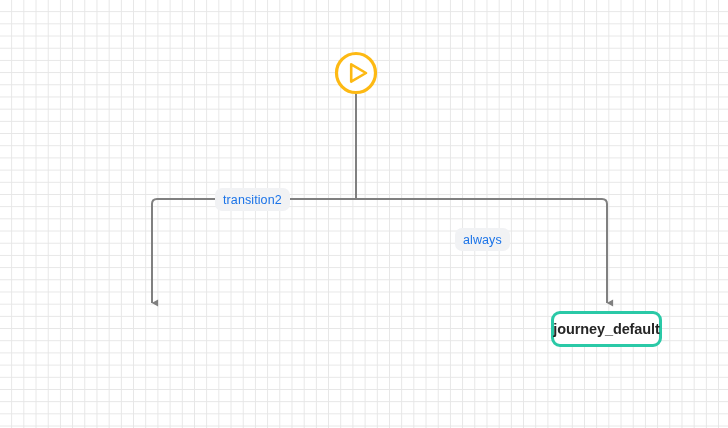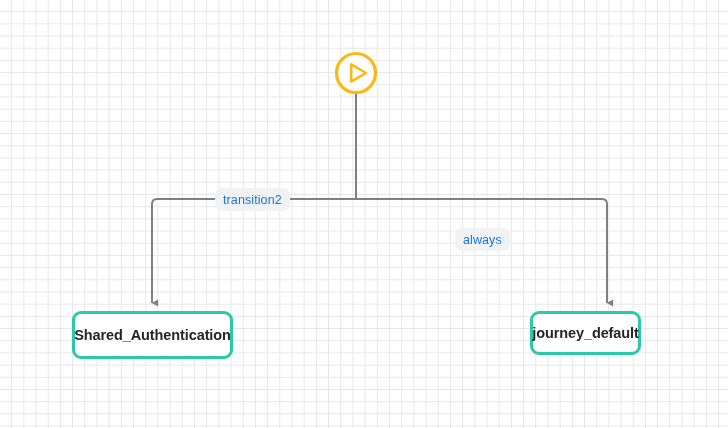--- a/index.html
+++ b/index.html
@@ -48,24 +48,24 @@
     letter-spacing: -0.1px;
     white-space: nowrap;
   }
   #node-shared-authentication {
     left: 72px;
     top: 311px;
     width: 161px;
     height: 48px;
   }
   #node-journey-default {
-    left: 530px;
+    left: 551px;
     top: 311px;
     width: 111px;
-    height: 44px;
+    height: 36px;
   }
   .start-node {
     position: absolute;
     left: 334px;
     top: 51px;
     width: 44px;
     height: 44px;
   }
   .edge-label {
     position: absolute;
@@ -121,21 +121,18 @@
   </div>
 
   <div class="edge-label" id="edge-label-transition2">
     <span class="edge-label-text">transition2</span>
   </div>
 
   <div class="edge-label" id="edge-label-always">
     <span class="edge-label-text">always</span>
   </div>
 
-  <div class="node" id="node-shared-authentication">
-    <span class="node-label">Shared_Authentication</span>
-  </div>
 
   <div class="node" id="node-journey-default">
     <span class="node-label">journey_default</span>
   </div>
 
 </div>
 
 </body></html>

